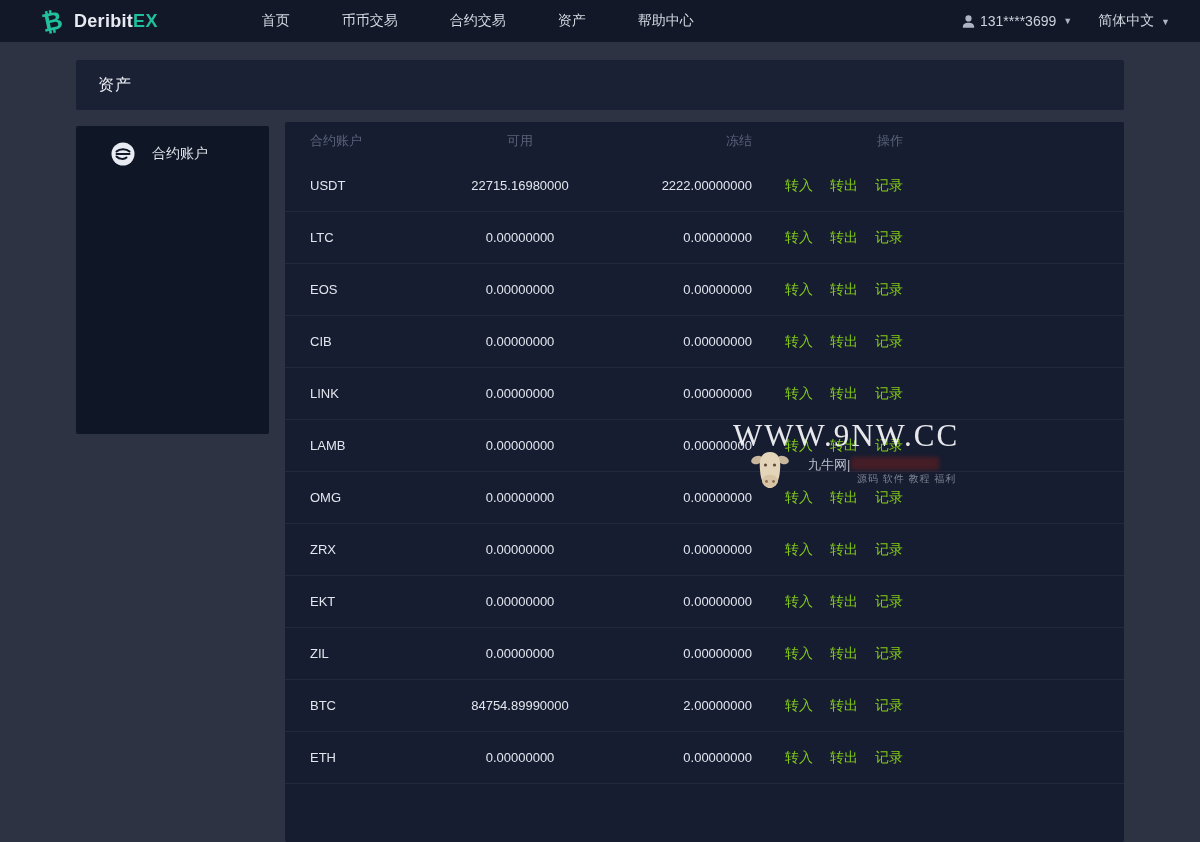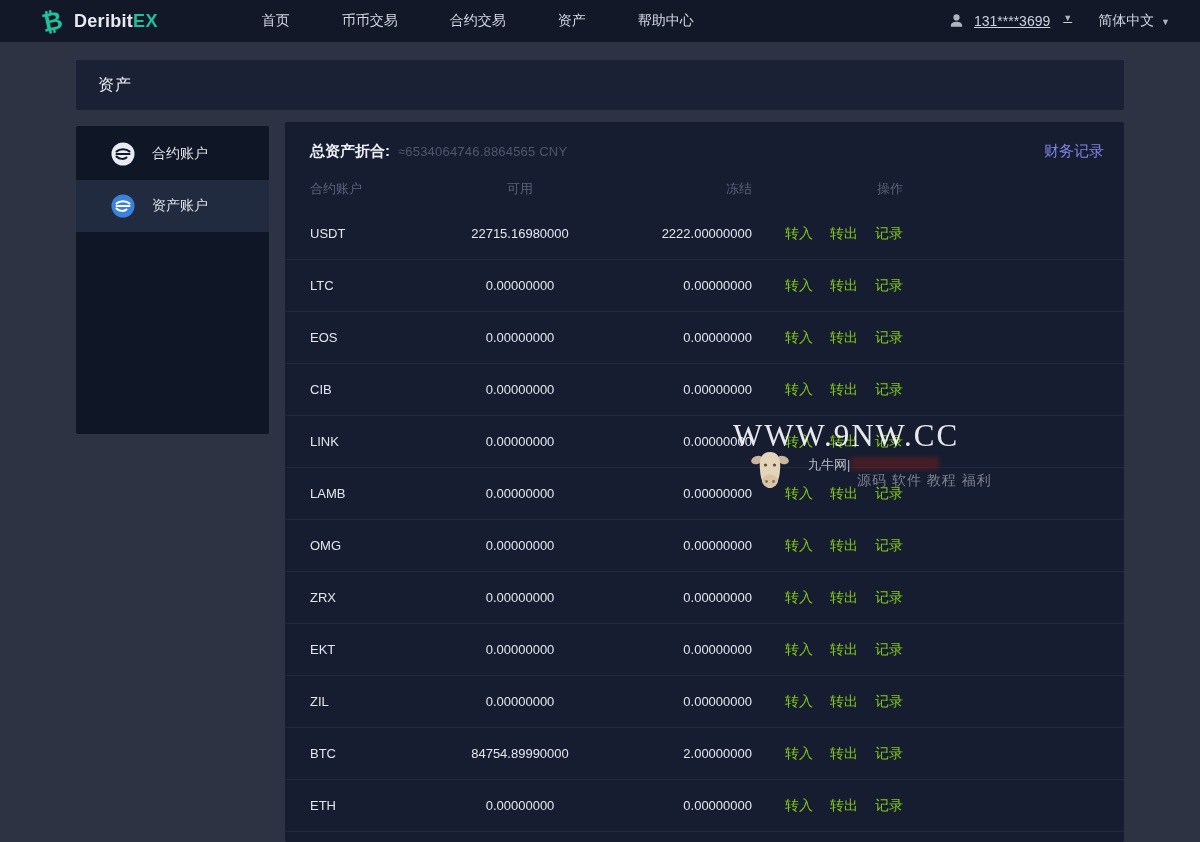--- a/index.html
+++ b/index.html
@@ -26,21 +26,21 @@
     color: #20c09b;
     font-size: 25px; font-weight: bold;
     line-height: 28px; text-align: center;
     transform: rotate(-12deg);
   }
   .brand-text { font-size: 18px; font-weight: bold; letter-spacing: .3px; }
   .brand-text .ex { color: #20c09b; font-weight: bold; }
   .nav-menu { display: flex; align-items: center; margin-left: 104px; gap: 52px; }
   .nav-item { color: #d6dae3; font-size: 14px; }
   .nav-right { margin-left: auto; display: flex; align-items: center; gap: 26px; }
-  .nav-user { display: flex; gap: 10px; color: #cdd2dd; font-size: 14px; text-decoration: underline; }
+  .nav-user { display: flex; align-items: center; gap: 4px; color: #cdd2dd; font-size: 14px; }
   .user-icon { width: 15px; height: 15px; fill: #aeb4c2; }
   .caret { font-size: 9px; color: #aeb4c2; margin-left: 3px; }
   .nav-lang { color: #cdd2dd; font-size: 14px; }
 
   
   .page-banner {
     position: absolute; left: 76px; top: 60px;
     width: 1048px; height: 50px;
     background: #1a2134;
     border-radius: 2px;
@@ -129,21 +129,21 @@
   }
   .wm-redblur {
     position: absolute; left: 849px; top: 457px;
     width: 88px; height: 13px;
     background: rgba(110,30,30,0.55);
     filter: blur(2px);
     border-radius: 2px;
   }
   .wm-tags {
     position: absolute; left: 855px; top: 472px;
-    font-size: 14px; color: rgba(150,155,168,0.8);
+    font-size: 10px; color: rgba(150,155,168,0.8);
     letter-spacing: 1px;
     text-align: center;
   }
 </style>
 </head>
 <body>
 
 <div class="navbar">
   <div class="brand">
     <div class="brand-icon">₿</div>
@@ -178,37 +178,23 @@
 <div class="sidebar">
   <div class="side-item">
     <span class="side-icon icon-white">
       <svg viewBox="0 0 26 26">
           <circle cx="13" cy="13" r="11.5" fill="currentColor"></circle>
           <path d="M6.5 10.5c3-3 10-3 13 0M6.5 13h13M6.5 15.5c3 3 8 3 10 1" stroke="#0f1626" stroke-width="2" fill="none" stroke-linecap="round"></path>
         </svg>
     </span>
     <span>合约账户</span>
   </div>
-  <div class="side-item active">
-    <span class="side-icon icon-blue">
-      <svg viewBox="0 0 26 26">
-          <circle cx="13" cy="13" r="11.5" fill="currentColor"></circle>
-          <path d="M6.5 10.5c3-3 10-3 13 0M6.5 13h13M6.5 15.5c3 3 8 3 10 1" stroke="#ffffff" stroke-width="2" fill="none" stroke-linecap="round"></path>
-        </svg>
-    </span>
-    <span>资产账户</span>
-  </div>
 </div>
 
 <div class="main-panel">
-  <div class="panel-head">
-    <span class="total-label">总资产折合:</span>
-    <span class="total-value">≈6534064746.8864565 CNY</span>
-    <a class="finance-link">财务记录</a>
-  </div>
 
   <div class="table-header">
     <div class="c-coin">合约账户</div>
     <div class="c-avail">可用</div>
     <div class="c-frozen">冻结</div>
     <div class="c-actions h-actions">操作</div>
   </div>
 
   <div id="rows-container">
   <div class="asset-row">

